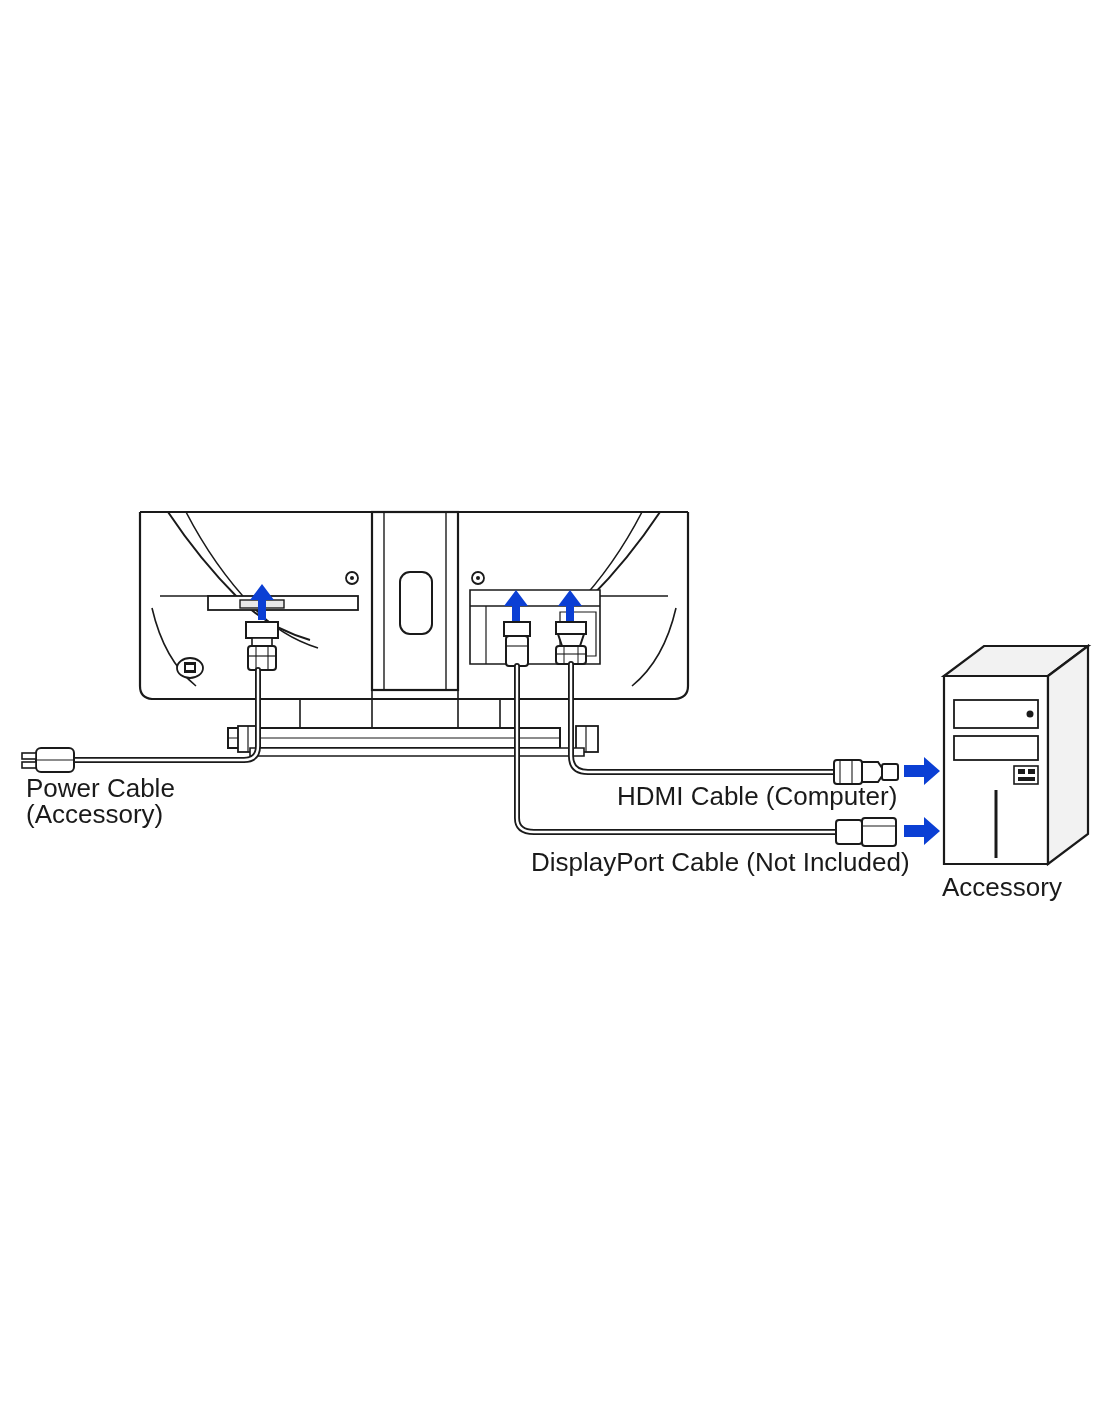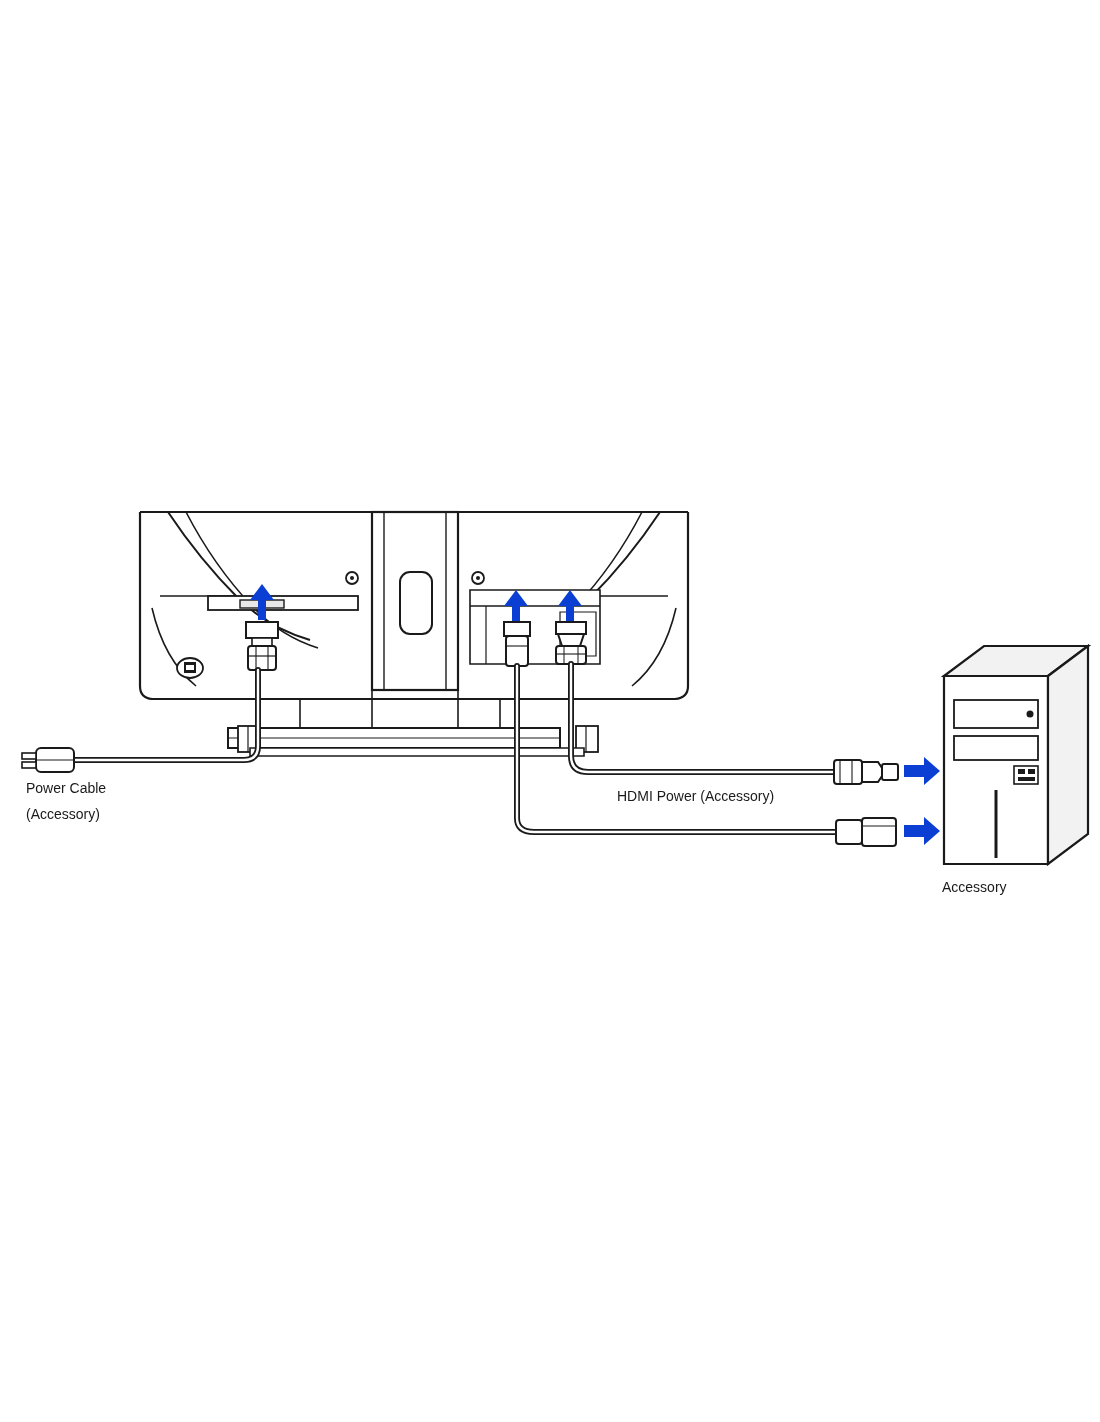--- a/index.html
+++ b/index.html
@@ -18,21 +18,21 @@
   #diagram-root {
     position: absolute;
     left: 0;
     top: 0;
     width: 1100px;
     height: 1422px;
   }
   .label {
     position: absolute;
     font-family: "Liberation Sans", sans-serif;
-    font-size: 14px;
+    font-size: 26px;
     line-height: 26px;
     color: #1a1a1a;
     white-space: pre;
   }
   #label-power {
     left: 26px;
     top: 775px;
   }
   #label-hdmi {
     left: 617px;
@@ -208,18 +208,19 @@
       <rect x="1018" y="777" width="17" height="4" fill="#1a1a1a" stroke="none"></rect>
 
       <path d="M996 790 L996 858" stroke="#1a1a1a" stroke-width="3"></path>
     </g>
   </svg>
 
   
   <div class="label" id="label-power">Power Cable
 (Accessory)</div>
 
-  <div class="label" id="label-hdmi">HDMI Power (Accessory)</div>
-
+  <div class="label" id="label-hdmi">HDMI Cable (Computer)</div>
+
+  <div class="label" id="label-dp">DisplayPort Cable (Not Included)</div>
 
   <div class="label" id="label-computer">Accessory</div>
 
 </div>
 
 </body></html>

